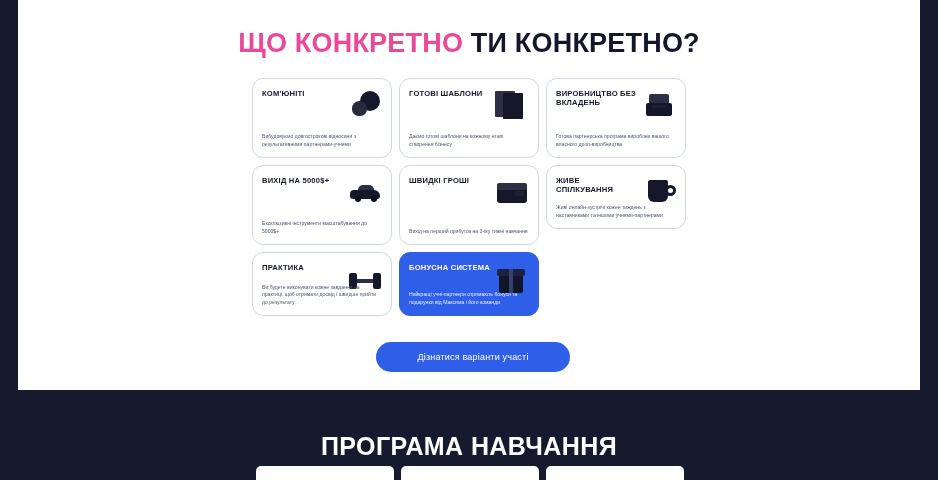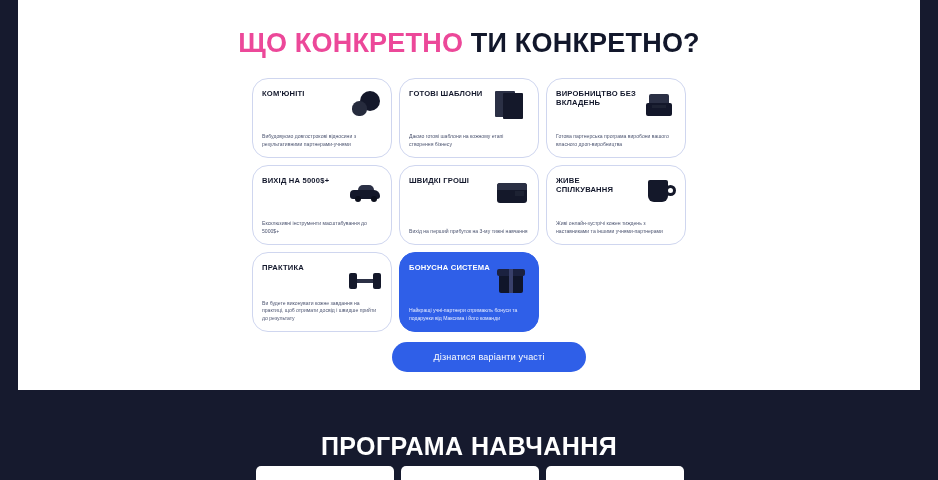--- a/index.html
+++ b/index.html
@@ -47,26 +47,26 @@
     left: 252px;
     width: 434px;
     display: grid;
     grid-template-columns: repeat(3, 140px);
     grid-template-rows: 80px 80px 80px;
     gap: 7px;
   }
   .card {
     position: relative;
     border: 1px solid #cfd6ef;
-    border-radius: 16px;
+    border-radius: 11px;
     background: #ffffff;
     padding: 10px 9px 8px 9px;
     overflow: hidden;
   }
-  .card.tall { height: 80px; }
+  .card.tall { height: 64px; }
   .card.accent {
     background: #2f5fe8;
     border-color: #2f5fe8;
   }
   .card-title {
     font-size: 7.6px;
     font-weight: bold;
     line-height: 1.22;
     color: #12172b;
     letter-spacing: 0.2px;
@@ -140,21 +140,21 @@
   .dumb .d1 { width: 8px; height: 16px; right: 3px; top: 12px; background: #14182a; border-radius: 2px; }
   .dumb .d2 { width: 8px; height: 16px; right: 27px; top: 12px; background: #14182a; border-radius: 2px; }
 
   
   .gift .box { width: 24px; height: 19px; right: 8px; top: 13px; background: #10152a; border-radius: 2px; }
   .gift .lid { width: 28px; height: 7px; right: 6px; top: 8px; background: #1b2140; border-radius: 2px; }
   .gift .rib { width: 4px; height: 24px; right: 18px; top: 8px; background: #39406b; }
 
   .cta {
     position: absolute;
-    left: 392px;
+    left: 376px;
     top: 342px;
     width: 194px;
     height: 30px;
     background: #2f5fe8;
     border: none;
     border-radius: 15px;
     color: #ffffff;
     font-size: 9px;
     font-family: "Liberation Sans", sans-serif;
     letter-spacing: 0.2px;

